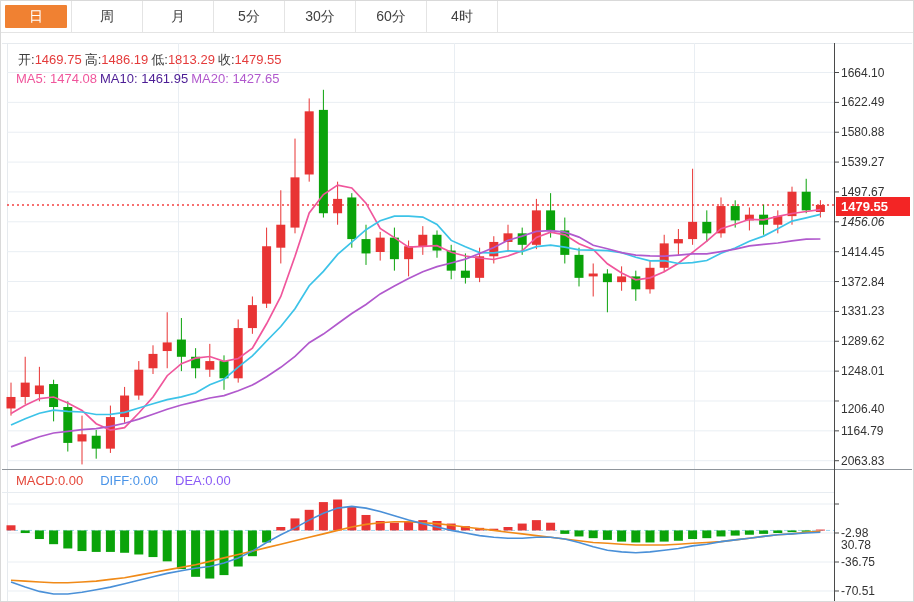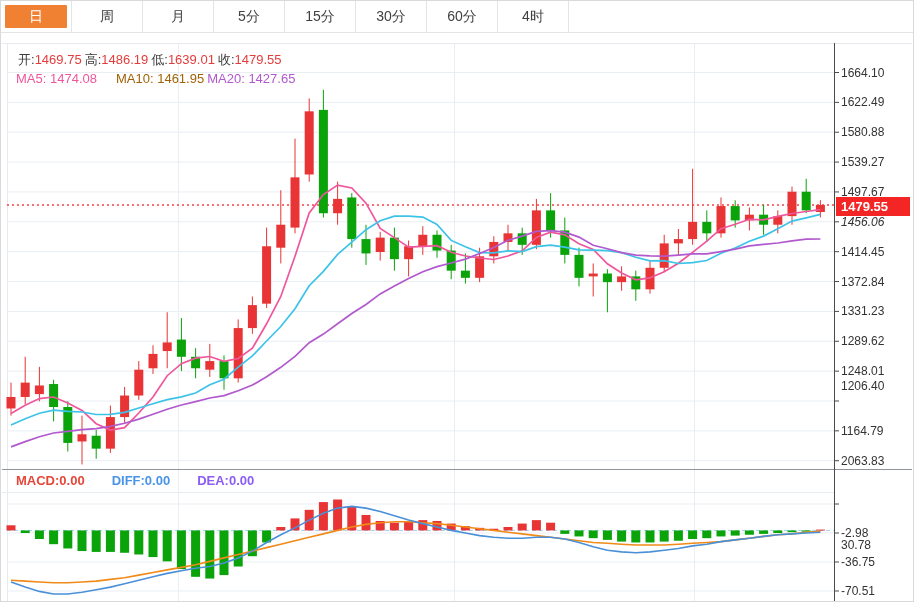--- a/index.html
+++ b/index.html
@@ -13,23 +13,23 @@
        padding:4px;cursor:pointer;}
   .tab .tab-inner{width:100%;height:100%;display:flex;align-items:center;
        justify-content:center;font-size:14px;color:#404040;border-radius:1px;}
   .tab.active .tab-inner{background:#f08132;color:#fff;}
   .ohlc-row{position:absolute;left:17px;top:50px;z-index:3;display:flex;gap:3px;
             font-size:13px;white-space:nowrap;}
   .pair .lbl{color:#3c3c3c;}
   .pair .val{color:#e43b3b;}
   .ma-row{position:absolute;left:15px;top:70px;z-index:3;display:flex;gap:3px;
           font-size:13px;white-space:nowrap;}
-  .ma5{color:#f0569c;} .ma10{color:#a16207;margin-left:16px;} .ma20{color:#b159cd;}
-  .macd-row{position:absolute;left:15px;top:472px;z-index:3;display:flex;gap:27px;
-            font-size:13px;white-space:nowrap;font-weight:bold;}
+  .ma5{color:#f0569c;} .ma10{color:#4c1d95;} .ma20{color:#b159cd;}
+  .macd-row{position:absolute;left:15px;top:472px;z-index:3;display:flex;gap:17px;
+            font-size:13px;white-space:nowrap;}
   .macd-m{color:#e4473a;} .macd-diff{color:#4a94e8;} .macd-dea{color:#8b5cf6;}
   .price-tag{position:absolute;left:835px;top:196px;width:74px;box-sizing:border-box;
              background:#f32525;color:#fff;font-size:13px;font-weight:bold;
              padding:2px 0 2px 5px;z-index:4;}
   .axis-label{position:absolute;left:840px;font-size:12px;color:#333;z-index:2;
               white-space:nowrap;}
 </style>
 </head>
 <body>
 
@@ -271,37 +271,34 @@
     <div class="tab">
         <span class="tab-inner">周</span>
       </div>
     <div class="tab">
         <span class="tab-inner">月</span>
       </div>
     <div class="tab">
         <span class="tab-inner">5分</span>
       </div>
     <div class="tab">
-        <span class="tab-inner">15分</span>
-      </div>
-    <div class="tab">
         <span class="tab-inner">30分</span>
       </div>
     <div class="tab">
         <span class="tab-inner">60分</span>
       </div>
     <div class="tab">
         <span class="tab-inner">4时</span>
       </div>
   </div>
 
   <div class="ohlc-row">
     <span class="pair"><span class="lbl">开:</span><span class="val">1469.75</span></span>
     <span class="pair"><span class="lbl">高:</span><span class="val">1486.19</span></span>
-    <span class="pair"><span class="lbl">低:</span><span class="val">1639.01</span></span>
+    <span class="pair"><span class="lbl">低:</span><span class="val">1813.29</span></span>
     <span class="pair"><span class="lbl">收:</span><span class="val">1479.55</span></span>
   </div>
 
   <div class="ma-row">
     <span class="ma5"><span>MA5:</span> <span>1474.08</span></span>
     <span class="ma10"><span>MA10:</span> <span>1461.95</span></span>
     <span class="ma20"><span>MA20:</span> <span>1427.65</span></span>
   </div>
 
   <div class="macd-row">
@@ -316,20 +313,20 @@
     <div class="axis-label" style="top: 94.3635px;">1622.49</div>
     <div class="axis-label" style="top: 124.227px;">1580.88</div>
     <div class="axis-label" style="top: 154.09px; text-align: center;">1539.27</div>
     <div class="axis-label" style="top: 183.947px;">1497.67</div>
     <div class="axis-label" style="top: 213.81px; font-style: italic;">1456.06</div>
     <div class="axis-label" style="top: 243.674px;">1414.45</div>
     <div class="axis-label" style="top: 273.537px;">1372.84</div>
     <div class="axis-label" style="top: 303.401px;">1331.23</div>
     <div class="axis-label" style="top: 333.264px;">1289.62</div>
     <div class="axis-label" style="top: 363.128px;">1248.01</div>
-    <div class="axis-label" style="top: 378px;">1206.40</div>
+    <div class="axis-label" style="top: 401px;">1206.40</div>
     <div class="axis-label" style="top: 422.855px;">1164.79</div>
     <div class="axis-label" style="top: 452.718px;">2063.83</div>
     <div class="axis-label" style="top: 496px; margin-top: 41px;">30.78</div>
     <div class="axis-label" style="top: 524.996px;">-2.98</div>
     <div class="axis-label" style="top: 554.002px;">-36.75</div>
     <div class="axis-label" style="top: 582.998px;">-70.51</div>
   </div>
 
 </body></html>

